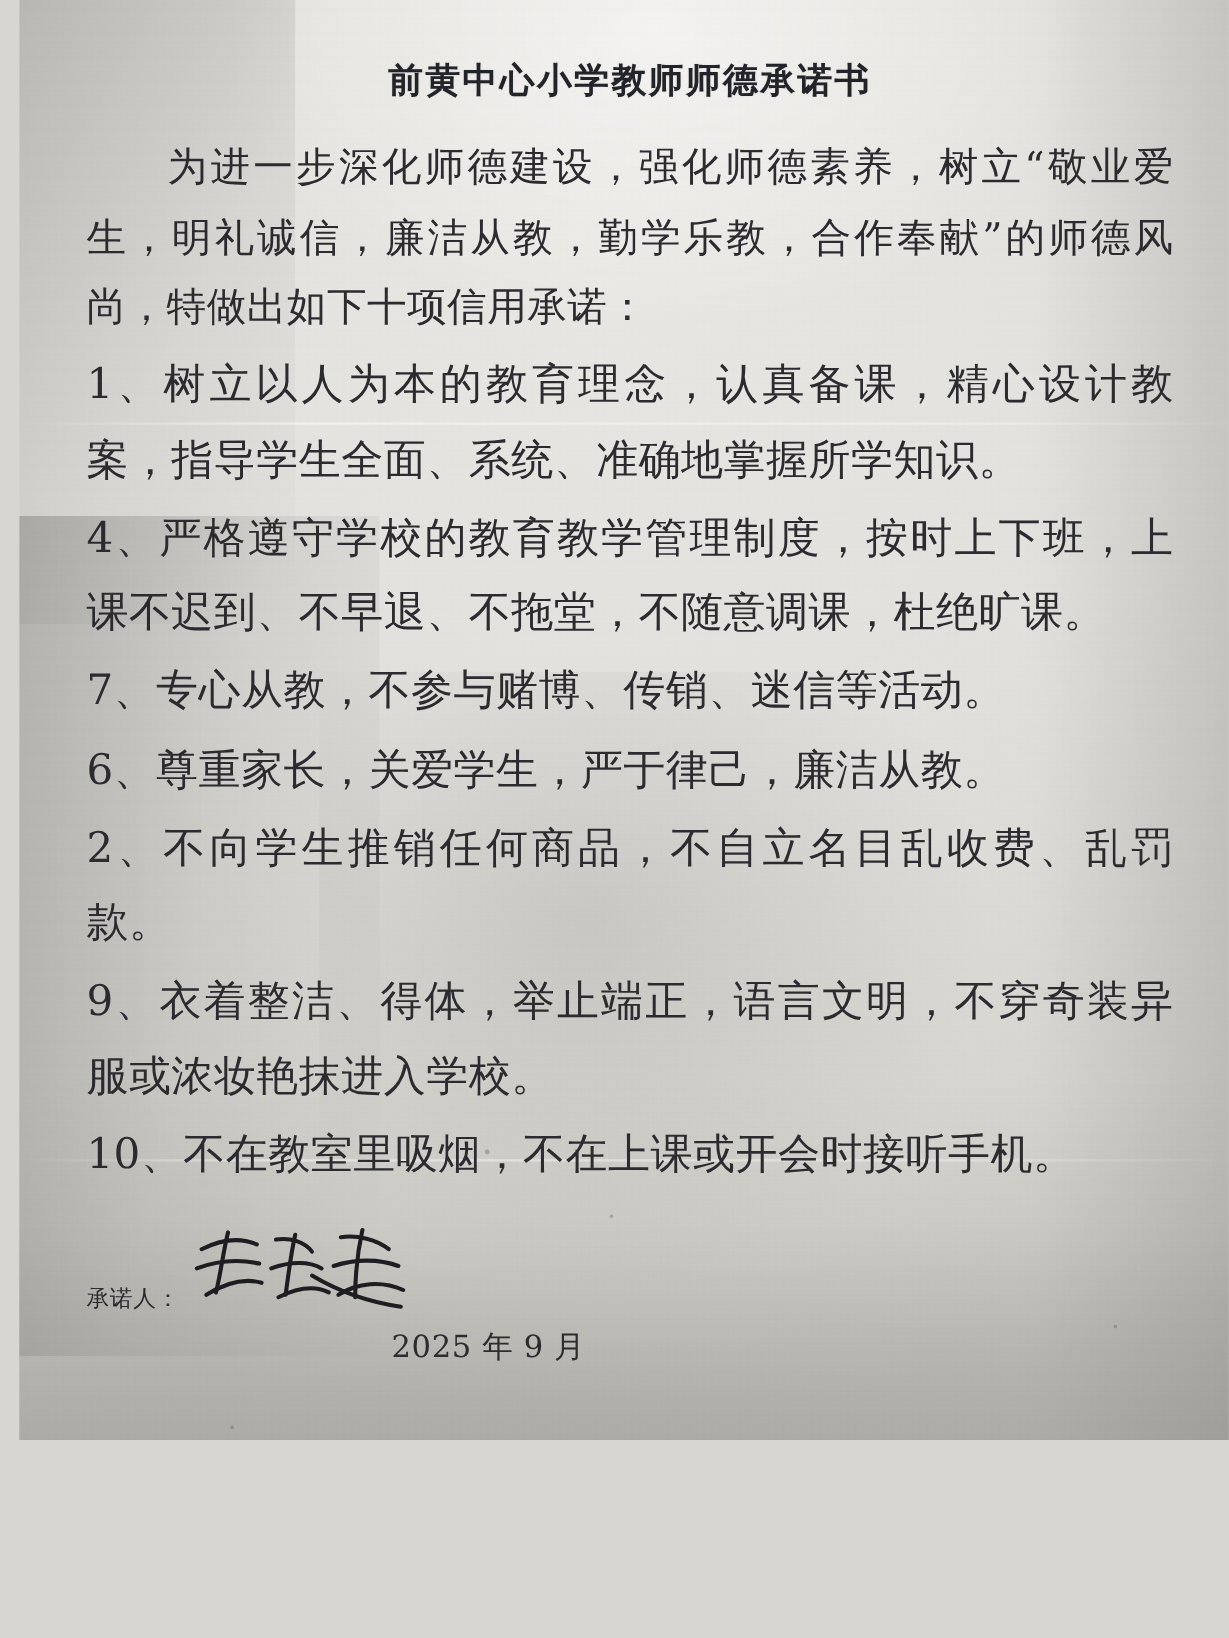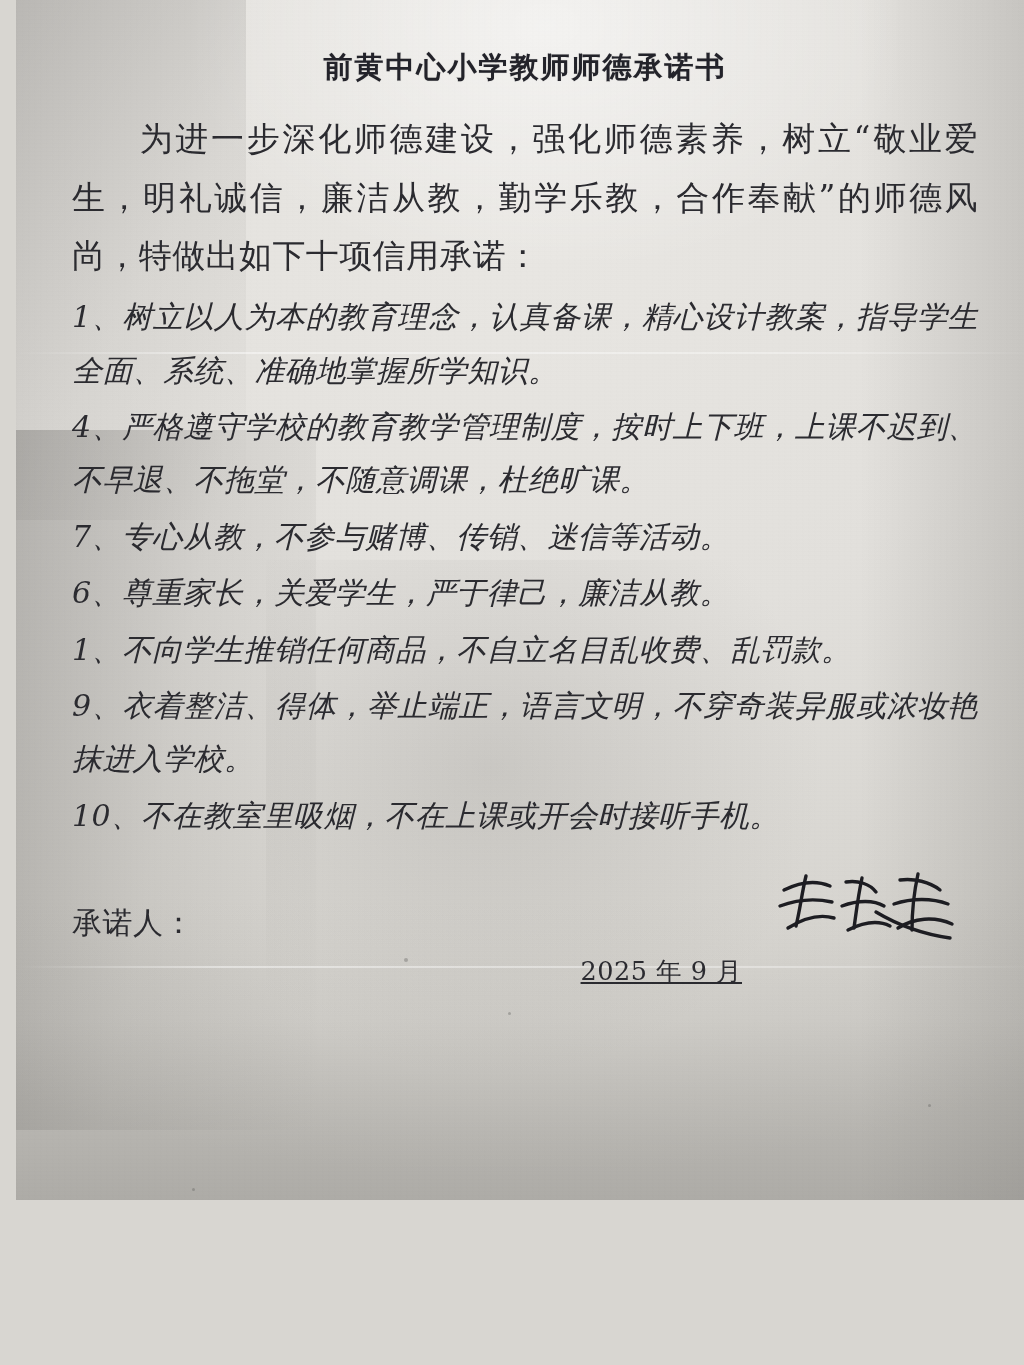--- a/index.html
+++ b/index.html
@@ -83,64 +83,62 @@
     line-height: 1.78;
     text-align: justify;
     margin: 0 0 4px 0;
     letter-spacing: 0.4px;
     color: #2b2b30;
   }
   .para.indent {
     text-indent: 2.05em;
   }
   .item {
-    font-size: 30px;
+    font-size: 35px;
     line-height: 1.78;
     text-align: justify;
     letter-spacing: 0.4px;
     margin: 0 0 3px 0;
     color: #2b2b30;
-    font-style: italic;
   }
   .sign-block {
     margin-top: 38px;
     text-align: right;
     padding-right: 16px;
   }
   .sign-row {
-    font-size: 30px;
+    font-size: 19px;
     letter-spacing: 0.5px;
     display: flex;
-    justify-content: space-between;
+    justify-content: flex-start;
     align-items: flex-end;
     gap: 6px;
     color: #2b2b30;
     font-family: Liberation Mono, monospace;
   }
   .sign-label {
     white-space: nowrap;
   }
   .signature {
     position: relative;
     width: 190px;
     height: 64px;
   }
   .signature svg {
     position: absolute;
     left: 0;
     top: -14px;
   }
   .date-row {
     margin-top: 10px;
-    text-align: right;
+    text-align: center;
     padding-right: 220px;
     font-size: 25.5px;
     color: #2b2b30;
     letter-spacing: 0.5px;
-    text-decoration: underline;
   }
 
   
   #grain {
     position: absolute;
     inset: 0;
     z-index: 8;
     pointer-events: none;
     opacity: 0.30;
     background-image:
@@ -177,21 +175,21 @@
   <div class="doc">
 
     <div class="title">前黄中心小学教师师德承诺书</div>
 
     <p class="para indent">为进一步深化师德建设，强化师德素养，树立“敬业爱生，明礼诚信，廉洁从教，勤学乐教，合作奉献”的师德风尚，特做出如下十项信用承诺：</p>
 
     <p class="item">1、树立以人为本的教育理念，认真备课，精心设计教案，指导学生全面、系统、准确地掌握所学知识。</p>
     <p class="item">4、严格遵守学校的教育教学管理制度，按时上下班，上课不迟到、不早退、不拖堂，不随意调课，杜绝旷课。</p>
     <p class="item">7、专心从教，不参与赌博、传销、迷信等活动。</p>
     <p class="item">6、尊重家长，关爱学生，严于律己，廉洁从教。</p>
-    <p class="item">1、不向学生推销任何商品，不自立名目乱收费、乱罚款。</p>
+    <p class="item">2、不向学生推销任何商品，不自立名目乱收费、乱罚款。</p>
     <p class="item">9、衣着整洁、得体，举止端正，语言文明，不穿奇装异服或浓妆艳抹进入学校。</p>
     <p class="item">10、不在教室里吸烟，不在上课或开会时接听手机。</p>
 
     <div class="sign-block">
       <div class="sign-row">
         <span class="sign-label">承诺人：</span>
         <span class="signature">
           <svg width="190" height="80" viewBox="0 0 190 80" fill="none" xmlns="http://www.w3.org/2000/svg">
             <g stroke="#1d1d22" stroke-width="3.4" stroke-linecap="round" stroke-linejoin="round" fill="none">
               <path d="M12 24 C28 16, 44 14, 58 20"></path>

